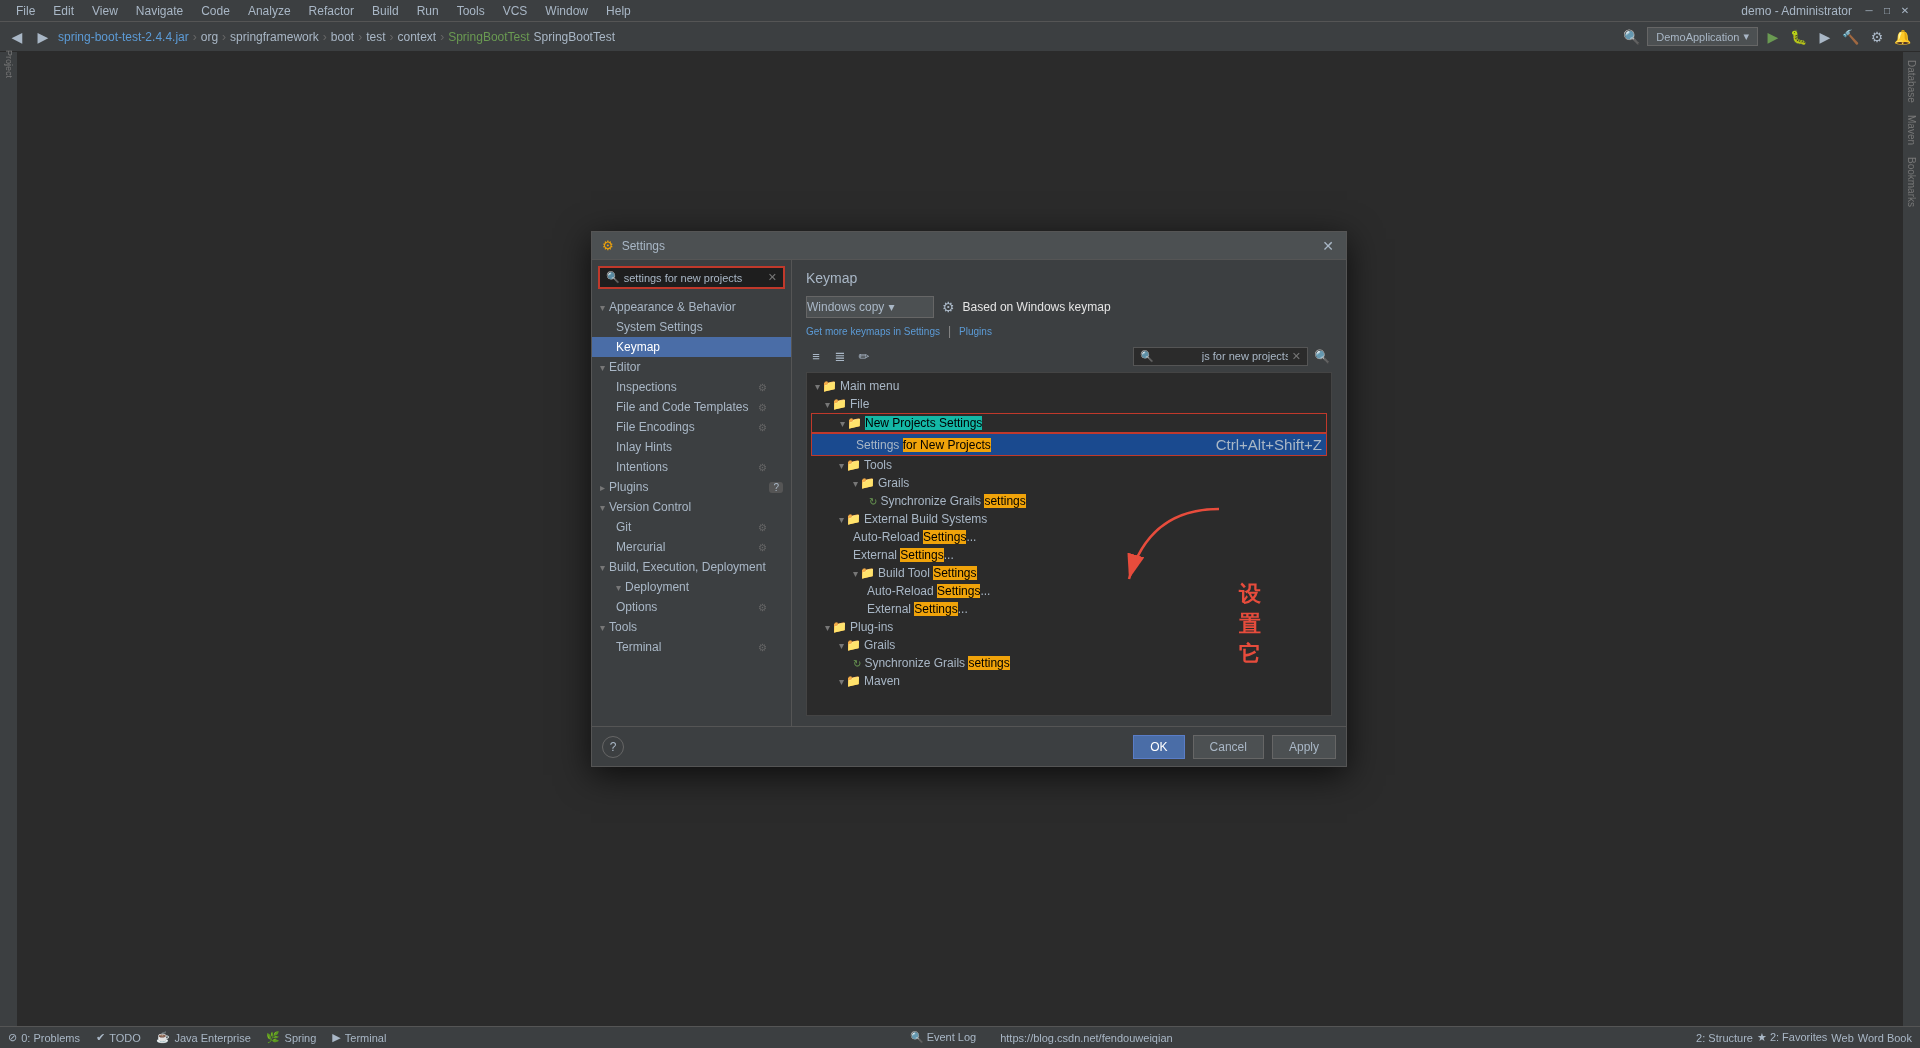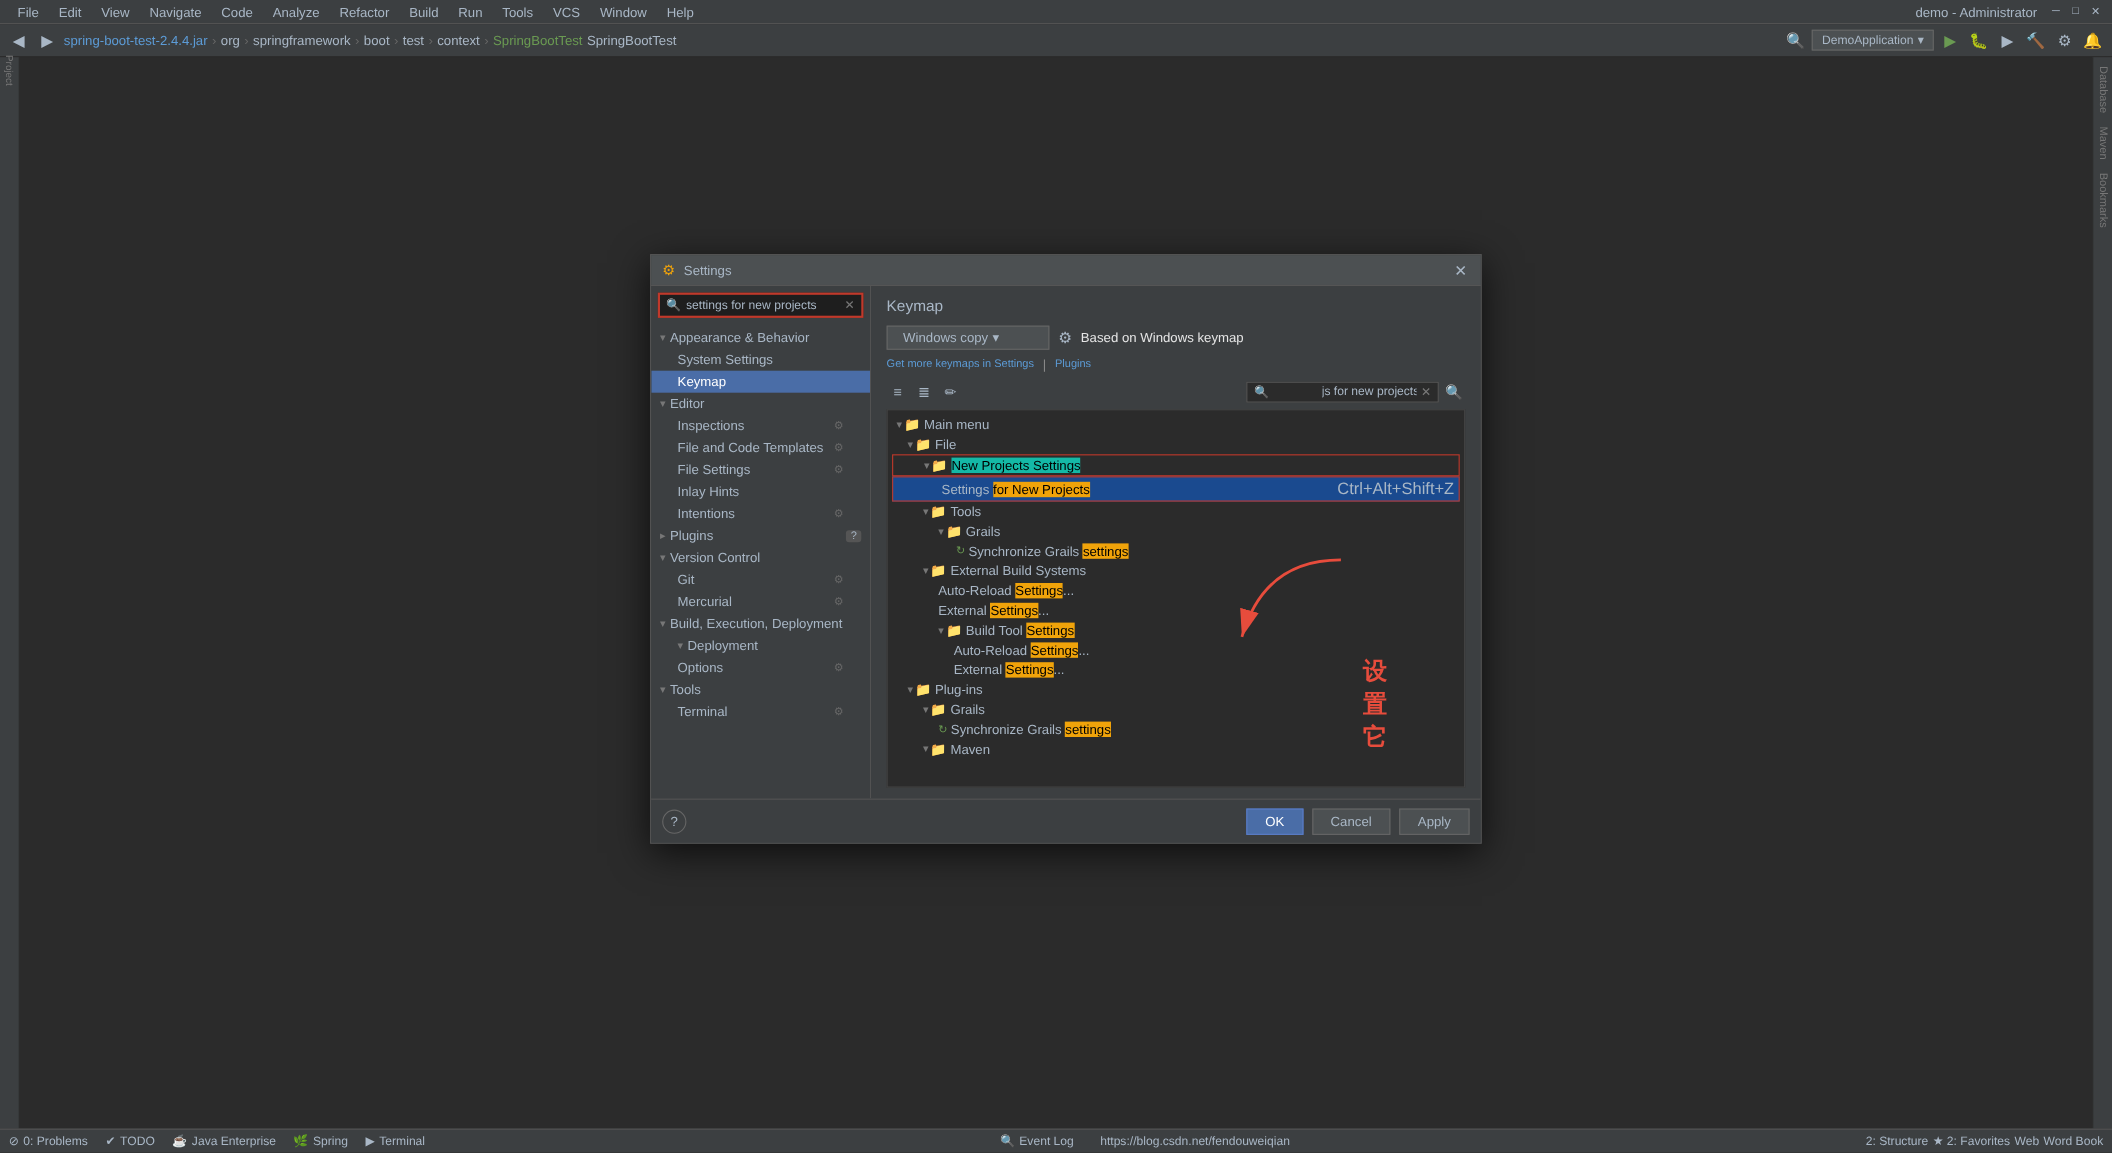--- a/index.html
+++ b/index.html
@@ -325,26 +325,26 @@
       display: flex;
       align-items: center;
       gap: 8px;
       margin-bottom: 6px;
     }
     .keymap-select {
       background: #4c5052;
       border: 1px solid #666;
       color: #a9b7c6;
       font-size: 12px;
-      padding: 3px 14px;
-      cursor: pointer;
-      display: flex;
-      align-items: center;
-      gap: 4px;
-      width: 148px;
+      padding: 3px 0;
+      cursor: pointer;
+      display: flex;
+      align-items: center;
+      gap: 4px;
+      width: 128px;
     }
     .keymap-gear {
       color: #a9b7c6;
       font-size: 14px;
       cursor: pointer;
     }
     .keymap-based-on {
       color: #e5e5e5;
       font-size: 12px;
     }
@@ -594,21 +594,21 @@
                 </div>
                 <div class="nav-item">
                   <span>Inspections</span>
                   <span class="gear-icon">⚙</span>
                 </div>
                 <div class="nav-item">
                   <span>File and Code Templates</span>
                   <span class="gear-icon">⚙</span>
                 </div>
                 <div class="nav-item">
-                  <span>File Settings</span>
+                  <span>File Encodings</span>
                   <span class="gear-icon">⚙</span>
                 </div>
                 <div class="nav-item">
                   <span>Inlay Hints</span>
                 </div>
                 <div class="nav-item">
                   <span>Intentions</span>
                   <span class="gear-icon">⚙</span>
                 </div>
               </div>
@@ -823,21 +823,21 @@
 
       <div style="position:absolute;left:50%;top:50%;pointer-events:none;margin-left:270px;margin-top:40px">
         <svg width="120" height="100" style="position:absolute;left:-120px;top:-80px">
           <defs>
             <marker id="arrowhead" markerWidth="10" markerHeight="7" refX="10" refY="3.5" orient="auto">
               <polygon points="0 0, 10 3.5, 0 7" fill="#e74c3c"></polygon>
             </marker>
           </defs>
           <path d="M 100,10 Q 30,10 10,80" stroke="#e74c3c" stroke-width="2.5" fill="none" marker-end="url(#arrowhead)"></path>
         </svg>
-        <span style="color:#e74c3c;font-size:22px;font-weight:bold;position:absolute;left:0;top:16px">设置它</span>
+        <span style="color:#e74c3c;font-size:22px;font-weight:bold;position:absolute;left:0;top:0">设置它</span>
       </div>
     </div>
   </div>
 
   <div class="right-icons">
     <div class="right-tab">Database</div>
     <div class="right-tab">Maven</div>
     <div class="right-tab">Bookmarks</div>
   </div>
 </div>

